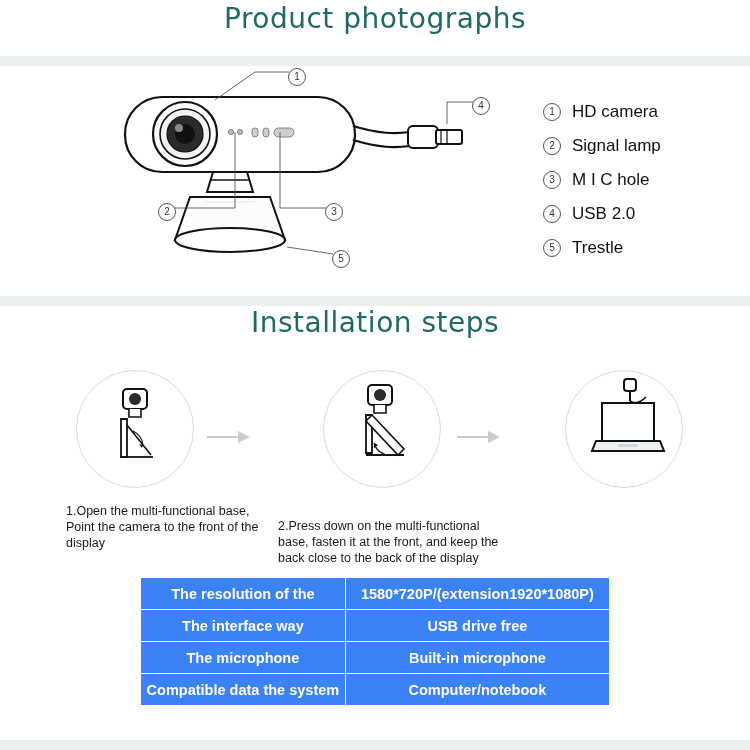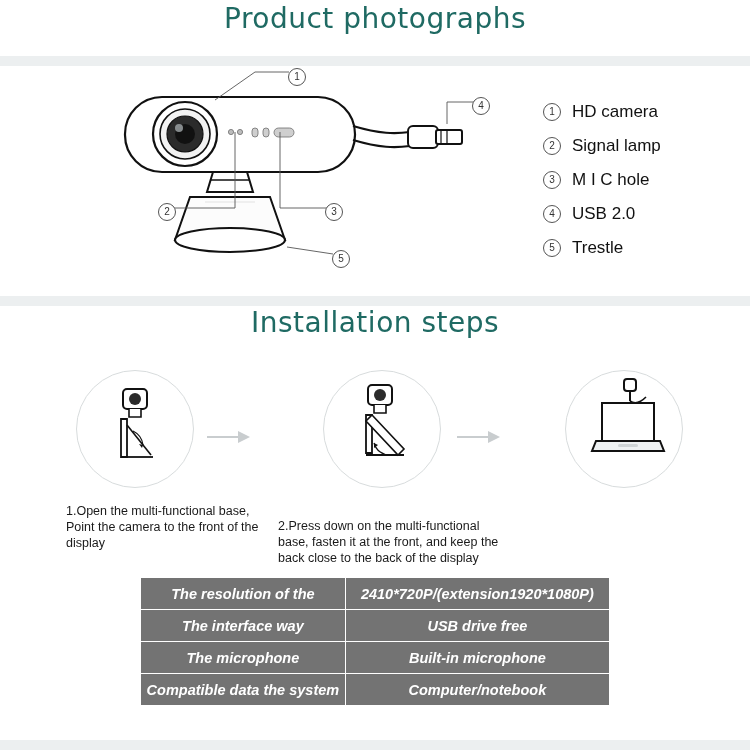--- a/index.html
+++ b/index.html
@@ -146,22 +146,21 @@
   #step-text-2 { left: 278px; top: 148px; width: 235px; }
   #step-text-3 { left: 516px; top: 133px; width: 225px; }
 
   
   #spec-table {
     position: absolute;
     left: 140px;
     top: 577px;
     width: 470px;
     border-collapse: collapse;
-    background: #737373;
-    font-style: italic;
+    background: #3b82f6;
   }
   #spec-table td {
     border: 1px solid #ffffff;
     color: #ffffff;
     font-size: 14.5px;
     font-weight: bold;
     text-align: center;
     height: 31px;
     padding: 0 4px;
     font-family: "Liberation Sans", sans-serif;
@@ -334,21 +333,21 @@
     </div>
 
     <div class="step-caption" id="step-text-1">1.Open the multi-functional base, Point the camera to the front of the display</div>
     <div class="step-caption" id="step-text-2">2.Press down on the multi-functional base, fasten it at the front, and keep the back close to the back of the display</div>
   </div>
 
   <table id="spec-table">
     <tbody>
       <tr>
         <td class="k">The resolution of the</td>
-        <td class="v">2410*720P/(extension1920*1080P)</td>
+        <td class="v">1580*720P/(extension1920*1080P)</td>
       </tr>
       <tr>
         <td class="k">The interface way</td>
         <td class="v">USB drive free</td>
       </tr>
       <tr>
         <td class="k">The microphone</td>
         <td class="v">Built-in microphone</td>
       </tr>
       <tr>

